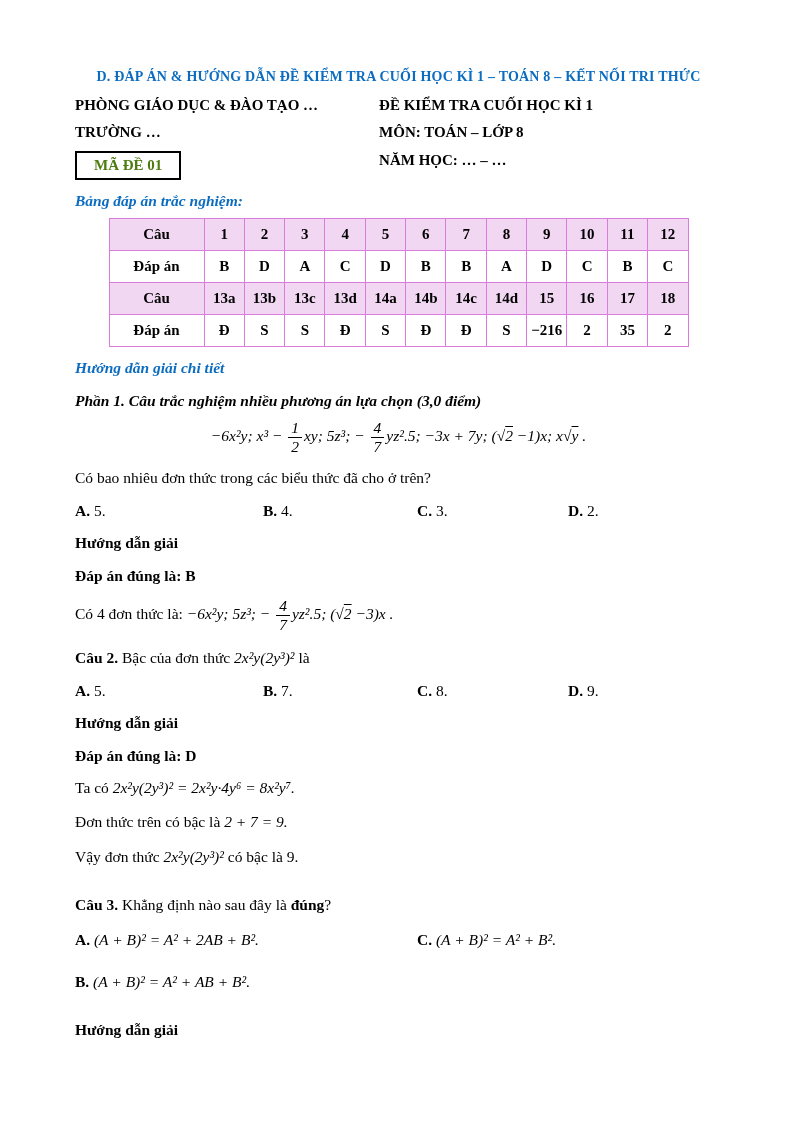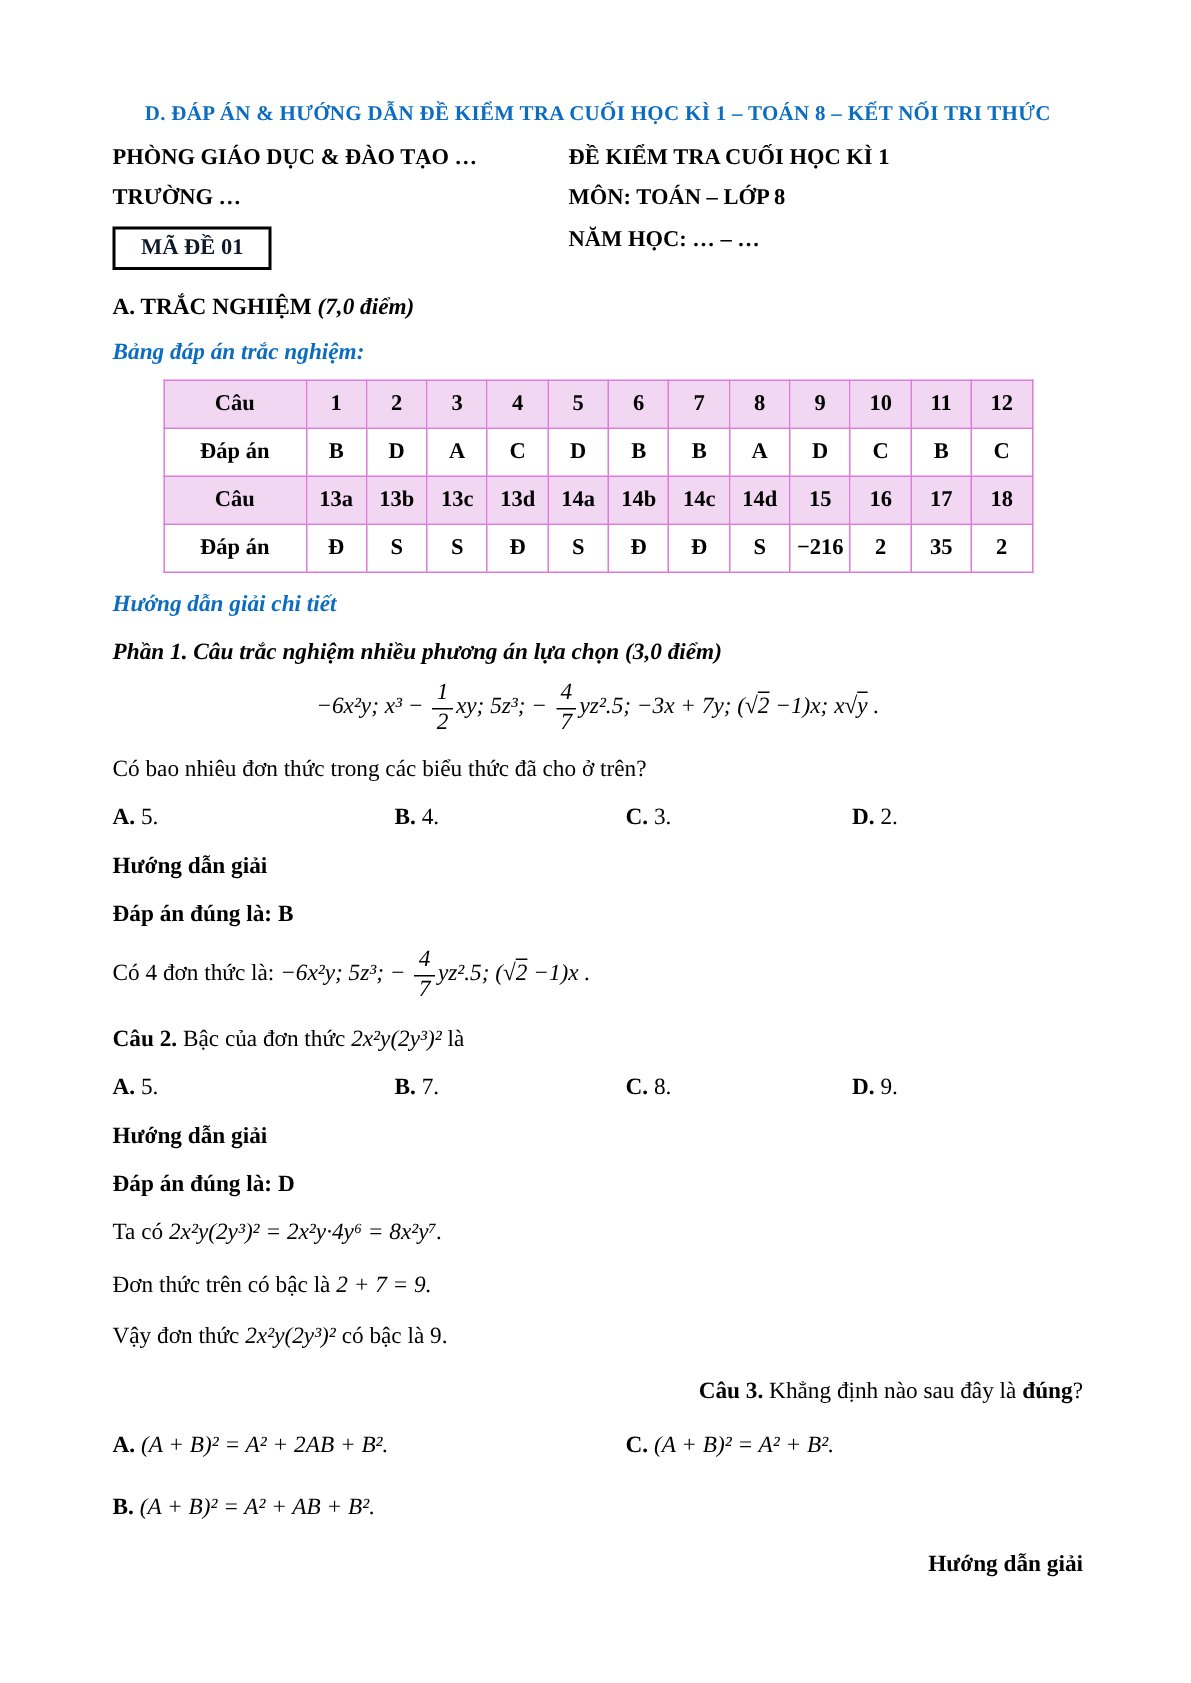--- a/index.html
+++ b/index.html
@@ -17,21 +17,21 @@
   }
 
   .exam-header { display: flex; margin-top: 10px; }
   .exam-header .col-left  { width: 47%; text-align: left; }
   .exam-header .col-right { width: 53%; text-align: left; }
   .hline { font-weight: bold; font-size: 15px; margin: 9px 0 0 0; line-height: 1.25; }
   .hline:first-child { margin-top: 0; }
   .code-box {
     display: inline-block; margin-top: 9px;
     border: 2px solid #000; padding: 3px 17px;
-    color: #0f172a; font-weight: bold; font-size: 15px;
+    color: #4d7c0f; font-weight: bold; font-size: 15px;
   }
 
   .section-heading { margin-top: 15px; font-size: 15.5px; font-weight: bold; }
   .section-heading .pts { font-style: italic; }
 
   .blue-caption {
     text-align: left; color: #0C6DC0; font-weight: bold; font-style: italic;
     font-size: 15.5px; margin: 11px 0 8px 0;
   }
 
@@ -60,21 +60,21 @@
     display: grid; grid-template-columns: 188px 154px 151px auto;
     margin: 13px 0 0 0;
   }
   .options2 {
     display: grid; grid-template-columns: 342px auto;
     row-gap: 22px; margin: 16px 0 0 0;
   }
   .opt-label { font-weight: bold; }
 
   .sp14 { margin-top: 15px; }
-  .sp18 { margin-top: 18px; text-align: right; }
+  .sp18 { margin-top: 29px; }
 </style>
 </head>
 <body>
 
 <div class="page">
 
   <div class="main-title">D. ĐÁP ÁN &amp; HƯỚNG DẪN ĐỀ KIỂM TRA CUỐI HỌC KÌ 1 – TOÁN 8 – KẾT NỐI TRI THỨC</div>
 
   <div class="exam-header">
     <div class="col-left">
@@ -82,21 +82,20 @@
       <div class="hline">TRƯỜNG …</div>
       <div class="code-box">MÃ ĐỀ 01</div>
     </div>
     <div class="col-right">
       <div class="hline">ĐỀ KIỂM TRA CUỐI HỌC KÌ 1</div>
       <div class="hline">MÔN: TOÁN – LỚP 8</div>
       <div class="hline">NĂM HỌC: … – …</div>
     </div>
   </div>
 
-  <div class="section-heading"><span>A. TRẮC NGHIỆM </span><span class="pts">(7,0 điểm)</span></div>
 
   <div class="blue-caption">Bảng đáp án trắc nghiệm:</div>
 
   <table class="answers">
     <colgroup>
       <col class="lbl">
         <col>
         <col>
         <col>
         <col>
@@ -185,21 +184,21 @@
   <div class="options4">
     <span><span class="opt-label">A.</span><span> 5.</span></span>
     <span><span class="opt-label">B.</span><span> 4.</span></span>
     <span><span class="opt-label">C.</span><span> 3.</span></span>
     <span><span class="opt-label">D.</span><span> 2.</span></span>
   </div>
 
   <p class="line bold">Hướng dẫn giải</p>
   <p class="line bold">Đáp án đúng là: B</p>
 
-  <p class="line"><span>Có 4 đơn thức là: </span><span class="math">−6x²y;  5z³;  − </span><span class="frac math"><span class="num">4</span><span class="den">7</span></span><span class="math">yz².5;  (√</span><span class="math radicand">2</span><span class="math"> −1)x .</span></p>
+  <p class="line"><span>Có 4 đơn thức là: </span><span class="math">−6x²y;  5z³;  − </span><span class="frac math"><span class="num">4</span><span class="den">7</span></span><span class="math">yz².5;  (√</span><span class="math radicand">2</span><span class="math"> −3)x .</span></p>
 
   <p class="line sp14"><span class="bold">Câu 2.</span><span> Bậc của đơn thức </span><span class="math">2x²y(2y³)²</span><span> là</span></p>
 
   <div class="options4">
     <span><span class="opt-label">A.</span><span> 5.</span></span>
     <span><span class="opt-label">B.</span><span> 7.</span></span>
     <span><span class="opt-label">C.</span><span> 8.</span></span>
     <span><span class="opt-label">D.</span><span> 9.</span></span>
   </div>
 

